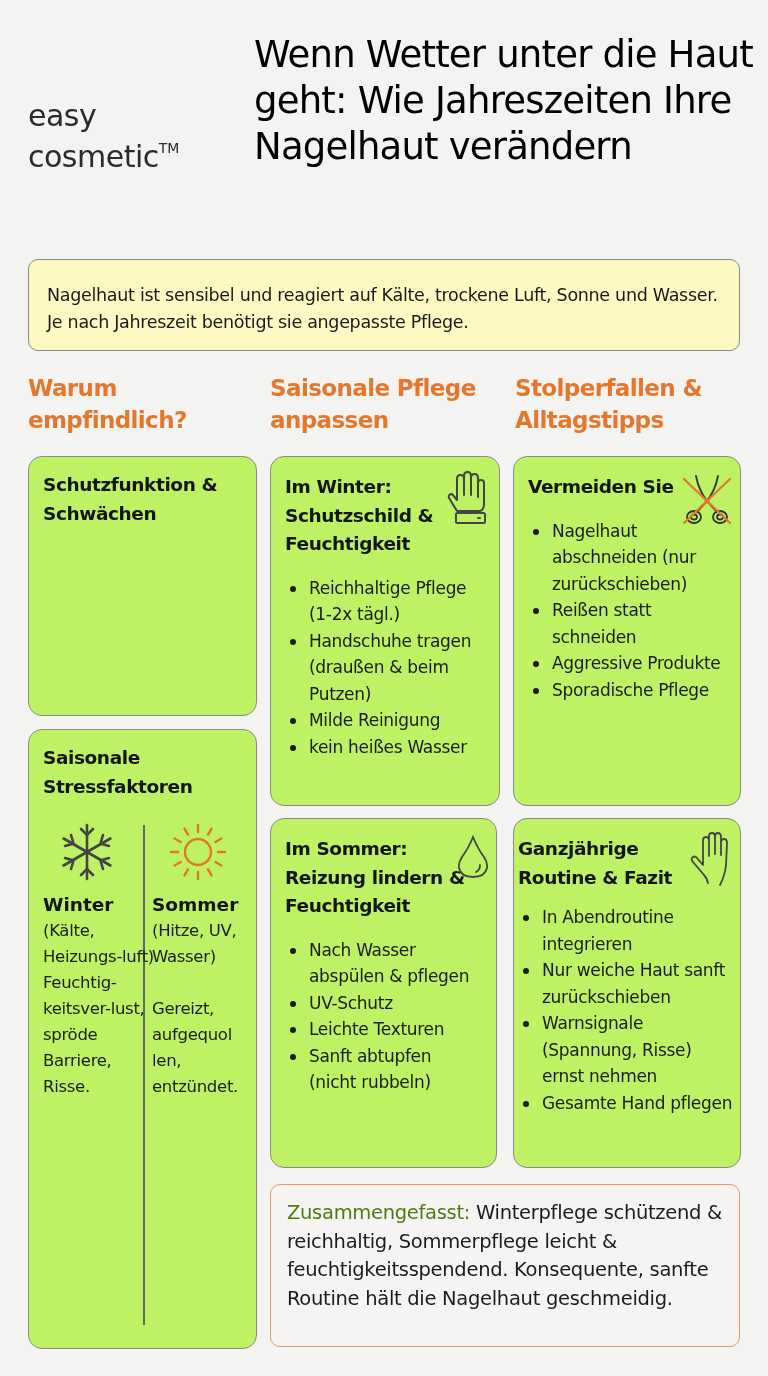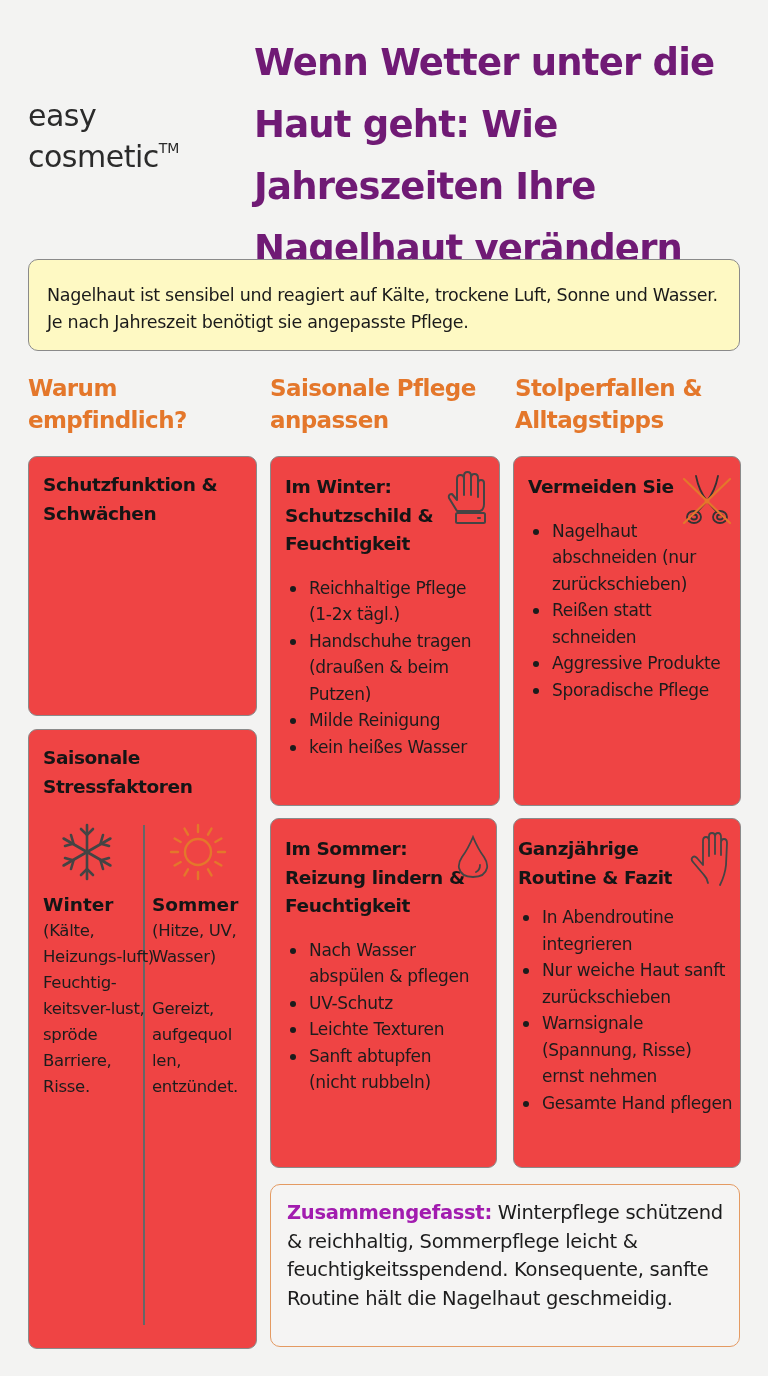--- a/index.html
+++ b/index.html
@@ -1,42 +1,42 @@
 <!DOCTYPE html>
 <html><head>
 <meta charset="utf-8">
 <style>
   * { box-sizing: border-box; margin: 0; padding: 0; }
   html, body { width: 768px; height: 1376px; background: #f3f3f2; overflow: hidden; }
   body { font-family: "DejaVu Sans", sans-serif; color: #1c1c1c; position: relative; }
 
   .logo { position: absolute; left: 28px; top: 100px; font-size: 30px; line-height: 32px; color: #2b2b2b; font-weight: normal; letter-spacing: -0.5px; }
   .logo sup { font-size: 14px; vertical-align: 14px; letter-spacing: 0; }
-  .title { position: absolute; left: 254px; top: 32px; width: 500px; font-size: 37px; line-height: 62px; font-weight: bold; color: #701a75; letter-spacing: -0.8px; }
+  .title { position: absolute; left: 254px; top: 32px; width: 500px; font-size: 37px; line-height: 46px; font-weight: normal; color: #000000; letter-spacing: -0.8px; }
 
   .intro { position: absolute; left: 28px; top: 259px; width: 712px; height: 92px; border: 1.5px solid #8a8a8a; border-radius: 10px; background: #fef9c3; padding: 22px 18px 0 18px; font-size: 17.5px; line-height: 27px; color: #1a1a1a; letter-spacing: -0.3px; }
 
   .col-head { position: absolute; top: 372px; font-size: 23px; line-height: 32px; font-weight: bold; color: #e4772b; letter-spacing: -0.6px; }
 
-  .card { position: absolute; border: 1.5px solid #8a8a8a; border-radius: 9px; background: #ef4444; }
+  .card { position: absolute; border: 1.5px solid #8a8a8a; border-radius: 14px; background: #bef264; }
   .card-title { font-size: 18.5px; line-height: 28.5px; font-weight: bold; color: #151515; letter-spacing: -0.4px; }
   .card-body { font-size: 17px; line-height: 26.5px; color: #1c1c1c; letter-spacing: -0.3px; }
   ul.bul { list-style: none; }
   ul.bul li { position: relative; padding-left: 24px; font-size: 17px; line-height: 26.5px; letter-spacing: -0.3px; color: #1c1c1c; }
   ul.bul li::before { content: ""; position: absolute; left: 5px; top: 11px; width: 6px; height: 6px; border-radius: 50%; background: #1c1c1c; }
 
   .icon { position: absolute; }
 
   .season-col { position: absolute; top: 92px; width: 112px; }
   .season-title { font-size: 18.5px; line-height: 26px; font-weight: bold; color: #151515; }
   .season-text { font-size: 16.5px; line-height: 26px; letter-spacing: -0.3px; color: #1c1c1c; }
   .divider { position: absolute; left: 114px; top: 95px; width: 1.5px; height: 500px; background: #666; }
 
   .summary { position: absolute; left: 270px; top: 1184px; width: 470px; height: 163px; border: 1.5px solid #e49a62; border-radius: 10px; background: #f5f4f3; padding: 14px 16px; font-size: 19.5px; line-height: 28.5px; color: #1c1c1c; letter-spacing: -0.3px; }
-  .summary .hl { color: #a21caf; font-weight: bold; }
+  .summary .hl { color: #4d7c0f; font-weight: normal; }
 </style>
 </head>
 <body>
 
 <div class="logo">
   <div>easy</div>
   <div><span>cosmetic</span><sup>TM</sup></div>
 </div>
 <h1 class="title">Wenn Wetter unter die Haut geht: Wie Jahreszeiten Ihre Nagelhaut verändern</h1>
 

